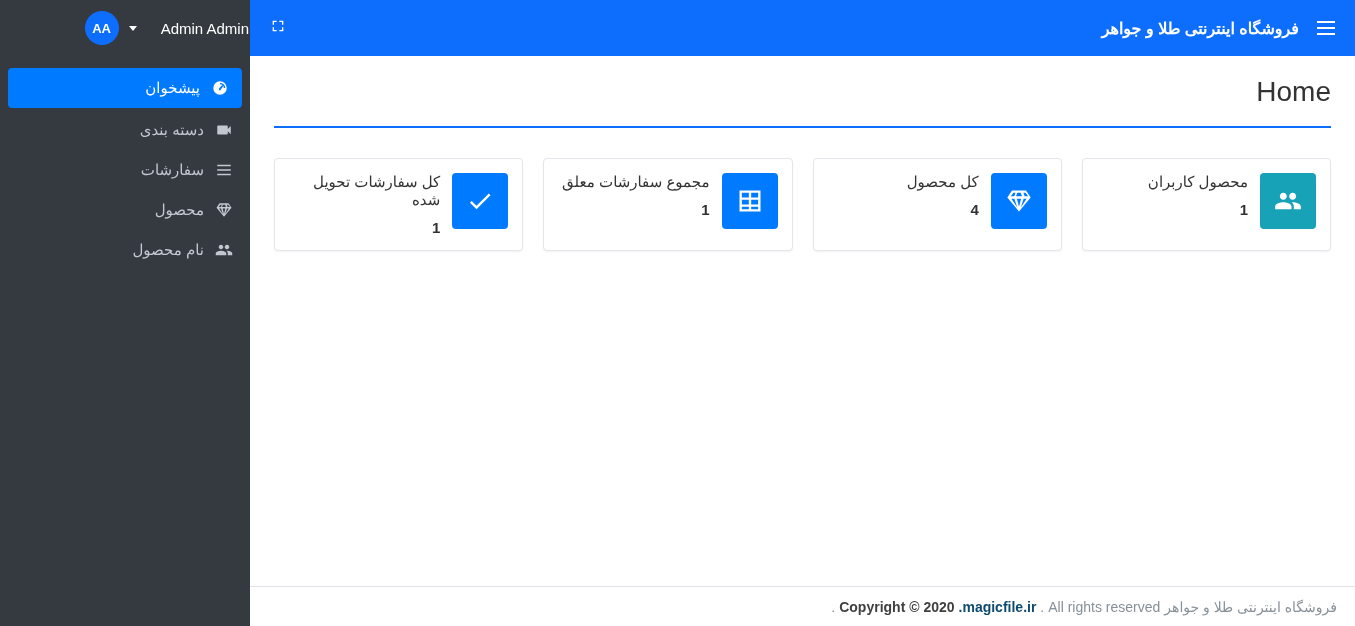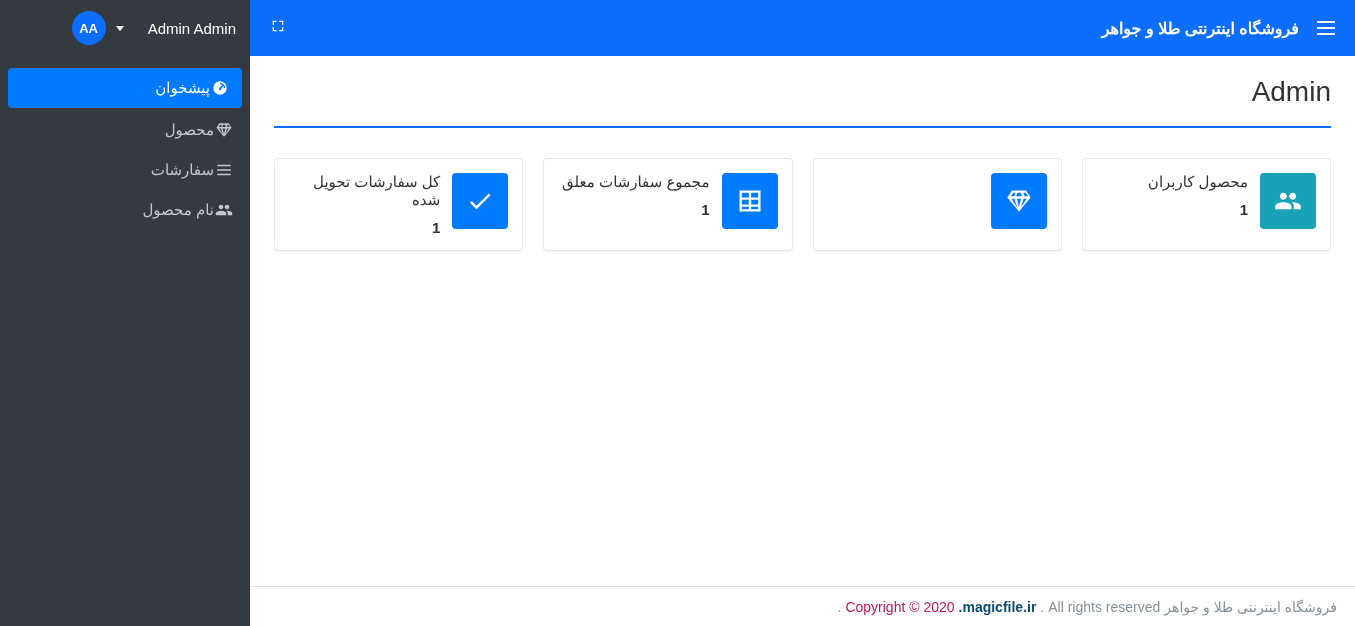--- a/index.html
+++ b/index.html
@@ -71,21 +71,21 @@
   height: 100%;
   background: #343a40;
   color: #c2c7d0;
   direction: rtl;
 }
 .sidebar-header {
   height: 56px;
   display: flex;
   align-items: center;
   justify-content: flex-end;
-  padding: 0 14px;
+  padding: 0 1px;
   gap: 10px;
   background: #343a40;
   direction: ltr;
 }
 .avatar {
   width: 34px;
   height: 34px;
   border-radius: 50%;
   background: #0d6efd;
   color: #fff;
@@ -110,20 +110,21 @@
   border-top: 5px solid #fff;
   display: inline-block;
 }
 .nav {
   padding-top: 10px;
 }
 .nav-item {
   display: flex;
   align-items: center;
   justify-content: flex-start;
+  gap: 10px;
   padding: 10px 16px;
   font-size: 15px;
   cursor: pointer;
   color: #c2c7d0;
   direction: rtl;
 }
 .nav-item.active {
   background: #007bff;
   color: #fff;
   border-radius: 4px;
@@ -222,21 +223,21 @@
   border-top: 1px solid #dee2e6;
   display: flex;
   align-items: center;
   justify-content: flex-start;
   padding: 0 18px;
   font-size: 14px;
   color: #869099;
   direction: rtl;
   gap: 4px;
 }
-.footer strong { color: #be185d; font-weight: 400; }
+.footer strong { color: #404040; font-weight: 700; }
 .footer a { color: #0c4a6e; text-decoration: none; font-weight: 700; }
 </style>
 </head>
 <body>
 
 <div class="topbar">
   <div class="topbar-right">
     <div class="hamburger-icon">
       <span></span>
         <span></span>
@@ -266,66 +267,78 @@
       <span class="nav-icon">
         <svg viewBox="0 0 24 24">
             <path d="M12 3a9 9 0 00-9 9 9 9 0 009 9 9 9 0 009-9 9 9 0 00-9-9zm0 2a7 7 0 017 7h-2a5 5 0 00-5-5V5zm-1 7l4-4 1.4 1.4L12 15.8 10.6 14.4 11 12z"></path>
           </svg>
       </span>
       <span>پیشخوان</span>
     </div>
     <div class="nav-item">
       <span class="nav-icon">
         <svg viewBox="0 0 24 24">
+            <path d="M17 10.5V7c0-.55-.45-1-1-1H4c-.55 0-1 .45-1 1v10c0 .55.45 1 1 1h12c.55 0 1-.45 1-1v-3.5l4 4v-11l-4 4z"></path>
+          </svg>
+      </span>
+      <span>دسته بندی</span>
+    </div>
+    <div class="nav-item">
+      <span class="nav-icon">
+        <svg viewBox="0 0 24 24">
+            <path d="M3 5h18v2H3V5zm0 6h18v2H3v-2zm0 6h18v2H3v-2z"></path>
+          </svg>
+      </span>
+      <span>سفارشات</span>
+    </div>
+    <div class="nav-item">
+      <span class="nav-icon">
+        <svg viewBox="0 0 24 24">
             <path d="M6 3h12l4 6-10 12L2 9l4-6zm1.2 2L5 8h3l1-3H7.2zm3.3 0l-1 3h5l-1-3h-3zm5.3 0l1 3h3l-2.2-3h-1.8zM5.5 10l5 7.5L8 10H5.5zm4.7 0l1.8 7 1.8-7h-3.6zm5.8 0l-2.5 7.5 5-7.5H16z"></path>
           </svg>
       </span>
       <span>محصول</span>
     </div>
     <div class="nav-item">
       <span class="nav-icon">
         <svg viewBox="0 0 24 24">
-            <path d="M3 5h18v2H3V5zm0 6h18v2H3v-2zm0 6h18v2H3v-2z"></path>
-          </svg>
-      </span>
-      <span>سفارشات</span>
-    </div>
-    <div class="nav-item">
-      <span class="nav-icon">
-        <svg viewBox="0 0 24 24">
             <path d="M16 11c1.66 0 3-1.34 3-3s-1.34-3-3-3-3 1.34-3 3 1.34 3 3 3zm-8 0c1.66 0 3-1.34 3-3S9.66 5 8 5 5 6.34 5 8s1.34 3 3 3zm0 2c-2.33 0-7 1.17-7 3.5V19h14v-2.5c0-2.33-4.67-3.5-7-3.5zm8 0c-.29 0-.62.02-.97.05 1.16.84 1.97 1.97 1.97 3.45V19h6v-2.5c0-2.33-4.67-3.5-7-3.5z"></path>
           </svg>
       </span>
       <span>نام محصول</span>
     </div>
   </div>
 </div>
 
 <div class="main">
-  <div class="page-title">Admin</div>
+  <div class="page-title">Home</div>
   <div class="divider"></div>
   <div class="cards">
 
     <div class="card">
       <div class="card-icon teal">
         <svg viewBox="0 0 24 24">
             <path d="M16 11c1.66 0 3-1.34 3-3s-1.34-3-3-3-3 1.34-3 3 1.34 3 3 3zm-8 0c1.66 0 3-1.34 3-3S9.66 5 8 5 5 6.34 5 8s1.34 3 3 3zm0 2c-2.33 0-7 1.17-7 3.5V19h14v-2.5c0-2.33-4.67-3.5-7-3.5zm8 0c-.29 0-.62.02-.97.05 1.16.84 1.97 1.97 1.97 3.45V19h6v-2.5c0-2.33-4.67-3.5-7-3.5z"></path>
           </svg>
       </div>
       <div class="card-body">
         <div class="card-label">محصول کاربران</div>
         <div class="card-value">1</div>
       </div>
     </div>
 
     <div class="card">
       <div class="card-icon blue">
         <svg viewBox="0 0 24 24">
             <path d="M6 3h12l4 6-10 12L2 9l4-6zm1.2 2L5 8h3l1-3H7.2zm3.3 0l-1 3h5l-1-3h-3zm5.3 0l1 3h3l-2.2-3h-1.8zM5.5 10l5 7.5L8 10H5.5zm4.7 0l1.8 7 1.8-7h-3.6zm5.8 0l-2.5 7.5 5-7.5H16z"></path>
           </svg>
+      </div>
+      <div class="card-body">
+        <div class="card-label">کل محصول</div>
+        <div class="card-value">4</div>
       </div>
     </div>
 
     <div class="card">
       <div class="card-icon blue">
         <svg viewBox="0 0 24 24">
             <path d="M3 3h18v18H3V3zm2 2v4h6V5H5zm8 0v4h6V5h-6zM5 11v4h6v-4H5zm8 0v4h6v-4h-6zM5 17v2h6v-2H5zm8 0v2h6v-2h-6z"></path>
           </svg>
       </div>
       <div class="card-body">

